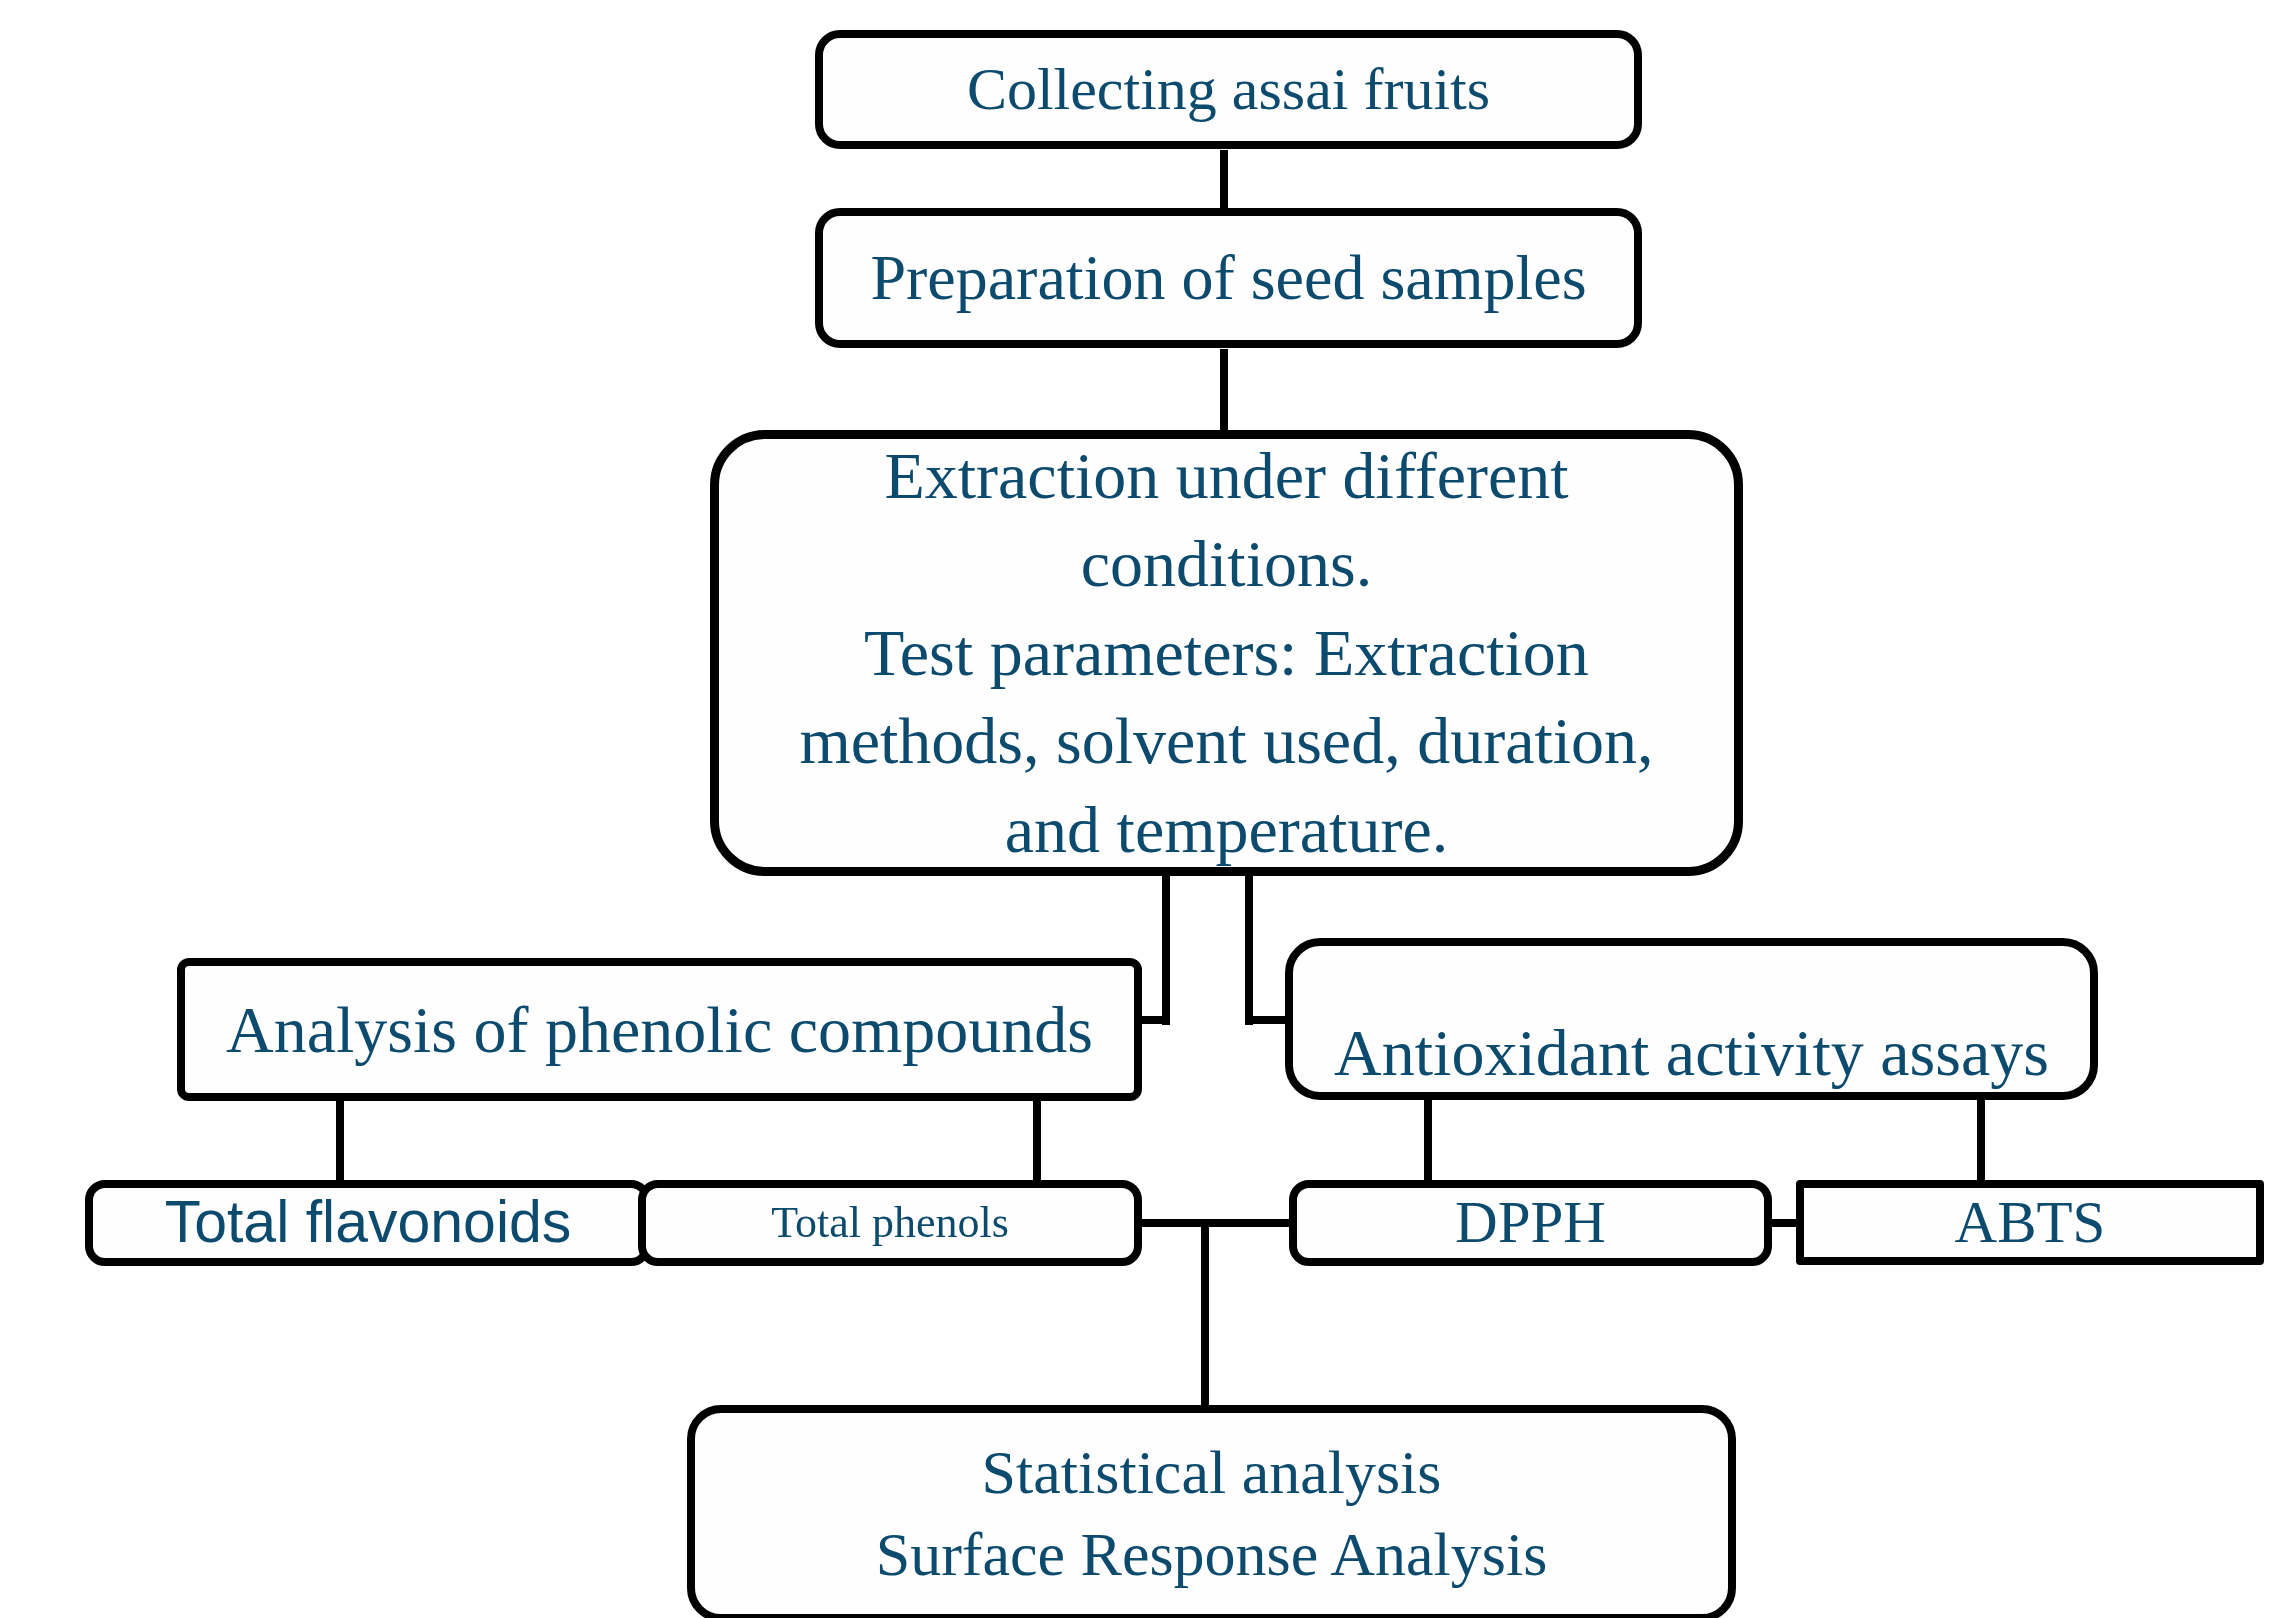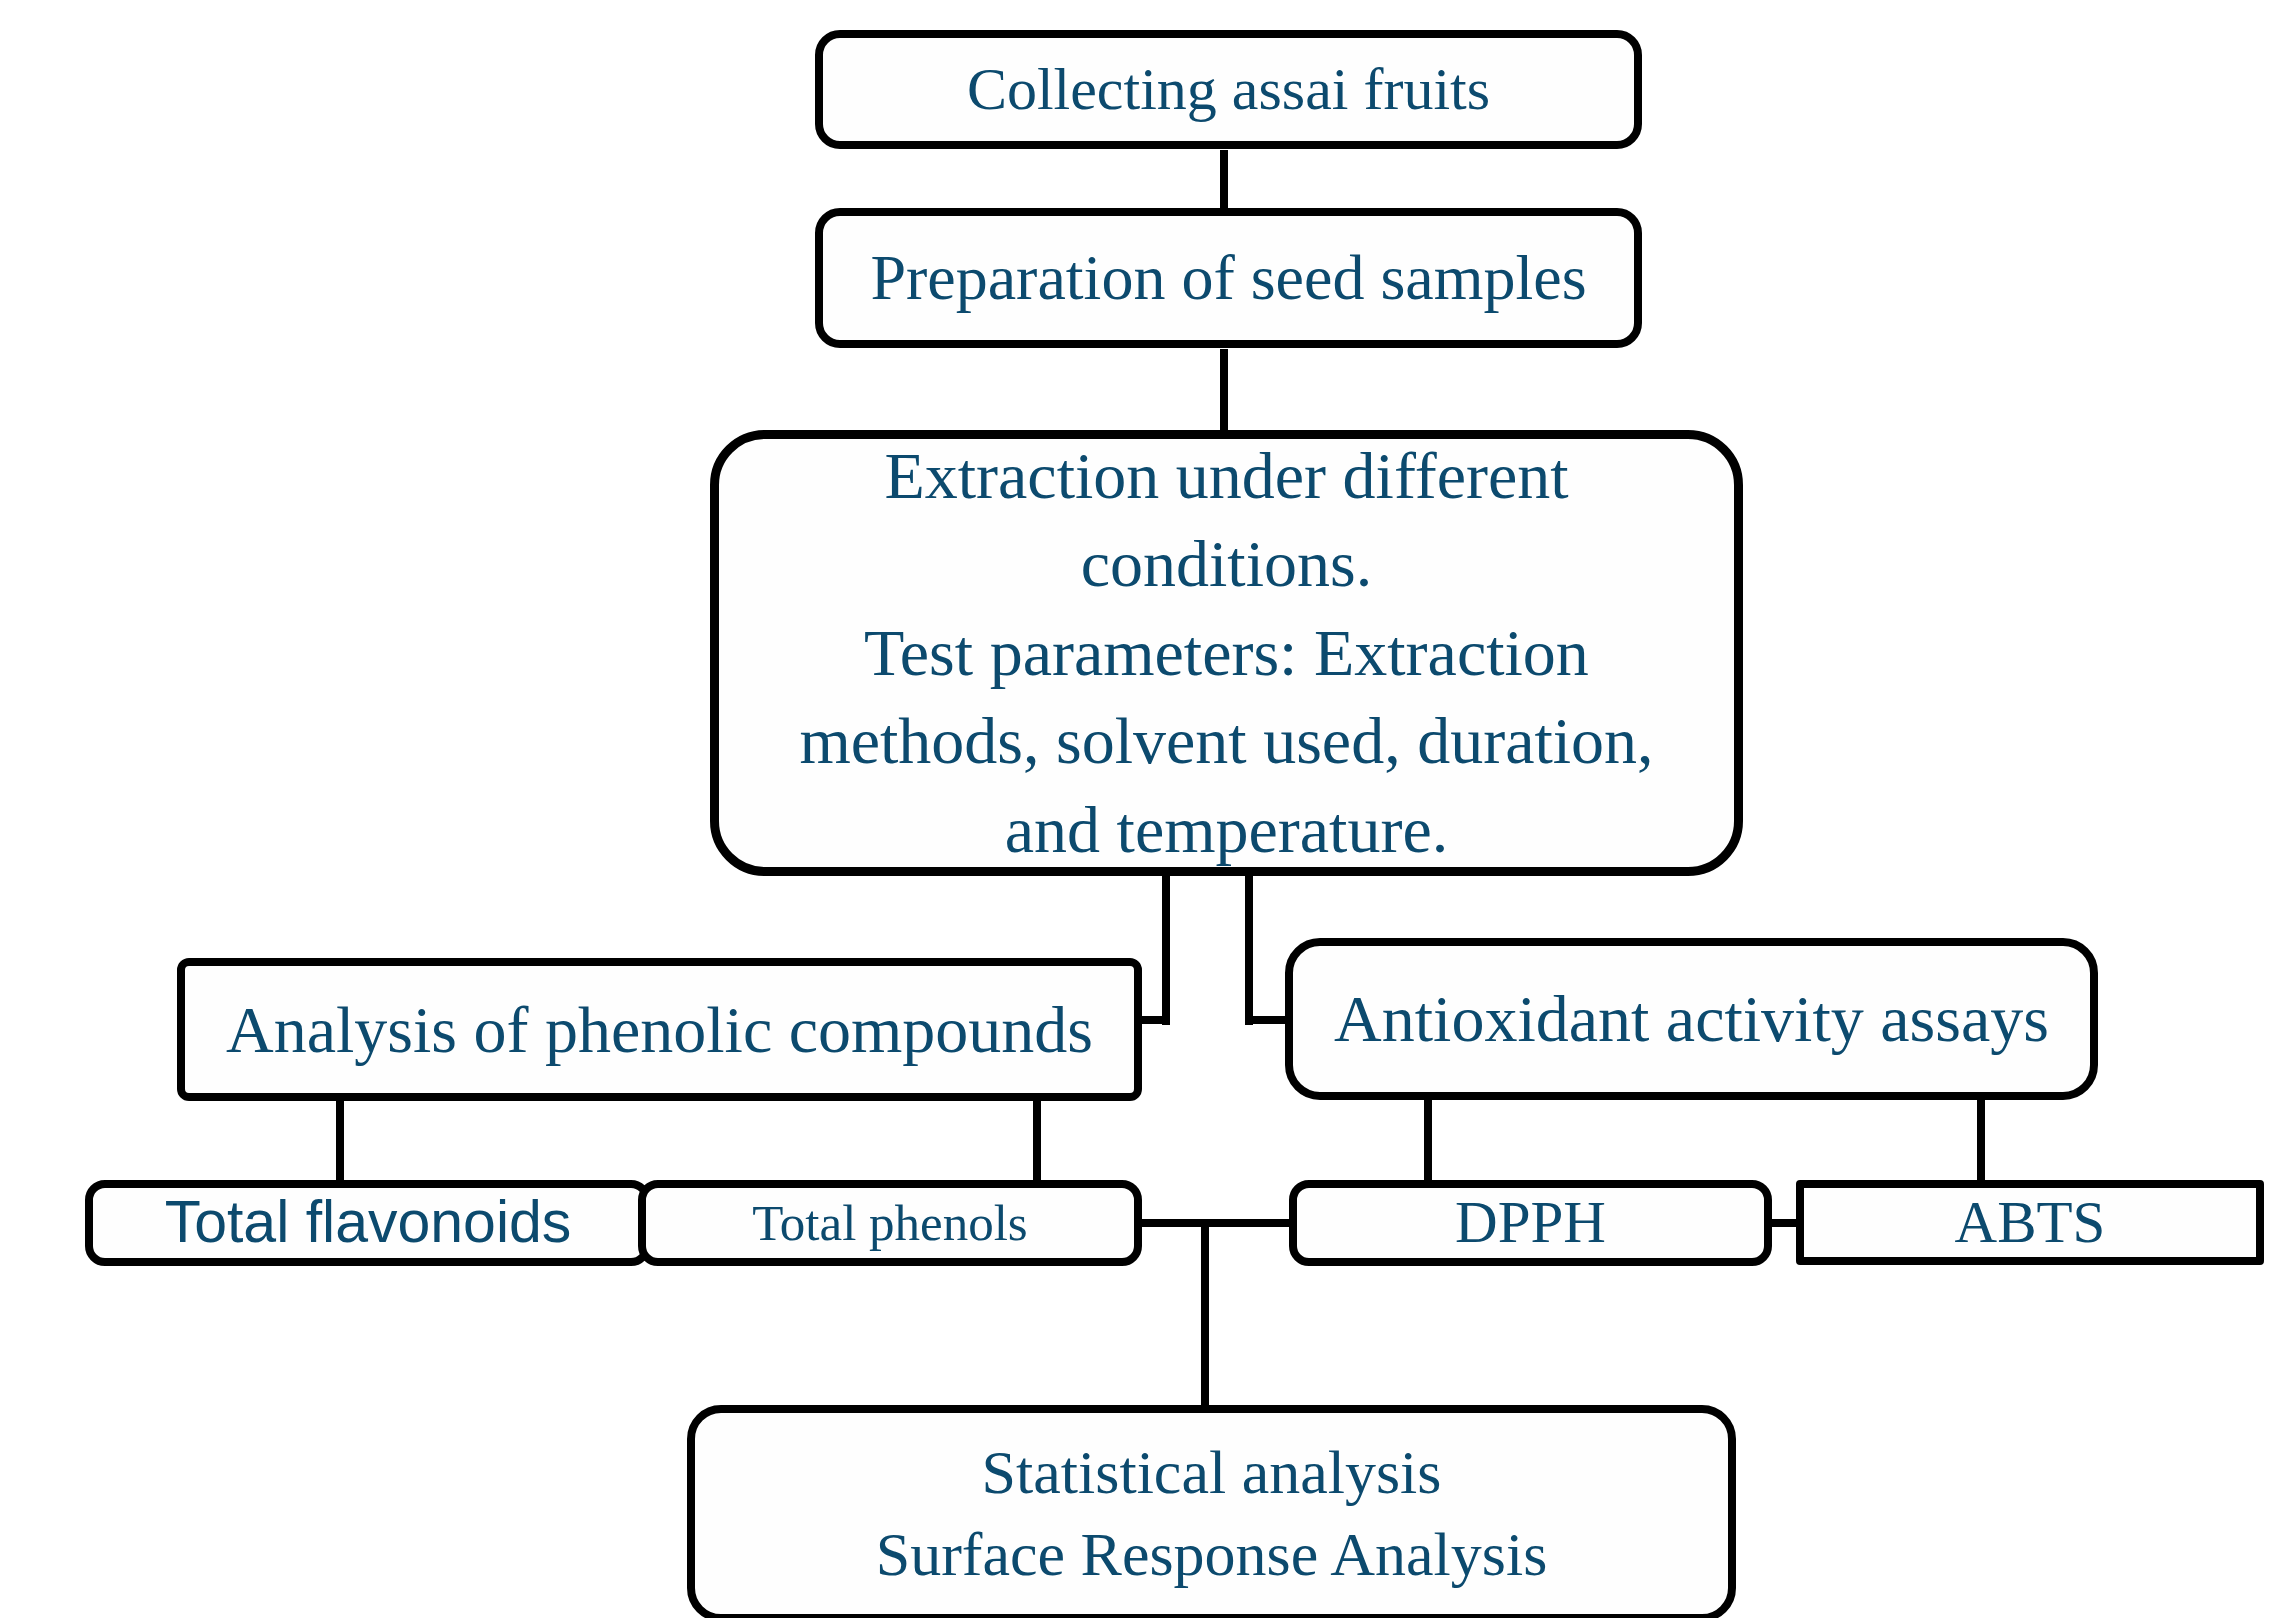--- a/index.html
+++ b/index.html
@@ -77,29 +77,29 @@
 conditions.
 Test parameters: Extraction
 methods, solvent used, duration,
 and temperature.</span>
   </div>
 
   <div class="box serif" style="left:177px; top:958px; width:965px; height:143px; border-radius:12px; font-size:66px;">
     <span>Analysis of phenolic compounds</span>
   </div>
 
-  <div class="box serif" style="left:1285px; top:938px; width:813px; height:162px; border-radius:35px; font-size:66px;">
+  <div class="box serif" style="left:1285px; top:938px; width:813px; height:162px; border-radius:35px; font-size:66px;align-items:flex-end;">
     <span>Antioxidant activity assays</span>
   </div>
 
   <div class="box sans" style="left:37px; top:1180px; width:566px; height:86px; border-radius:20px; font-size:59px;margin-left:48px;">
     <span>Total flavonoids</span>
   </div>
 
-  <div class="box serif" style="left:638px; top:1180px; width:504px; height:86px; border-radius:20px; font-size:51px;">
+  <div class="box serif" style="left:638px; top:1180px; width:504px; height:86px; border-radius:20px; font-size:44px;">
     <span>Total phenols</span>
   </div>
 
   <div class="box serif" style="left:1289px; top:1180px; width:483px; height:86px; border-radius:20px; font-size:59px;">
     <span>DPPH</span>
   </div>
 
   <div class="box serif" style="left:1796px; top:1180px; width:468px; height:85px; border-radius:4px; font-size:59px;">
     <span>ABTS</span>
   </div>

